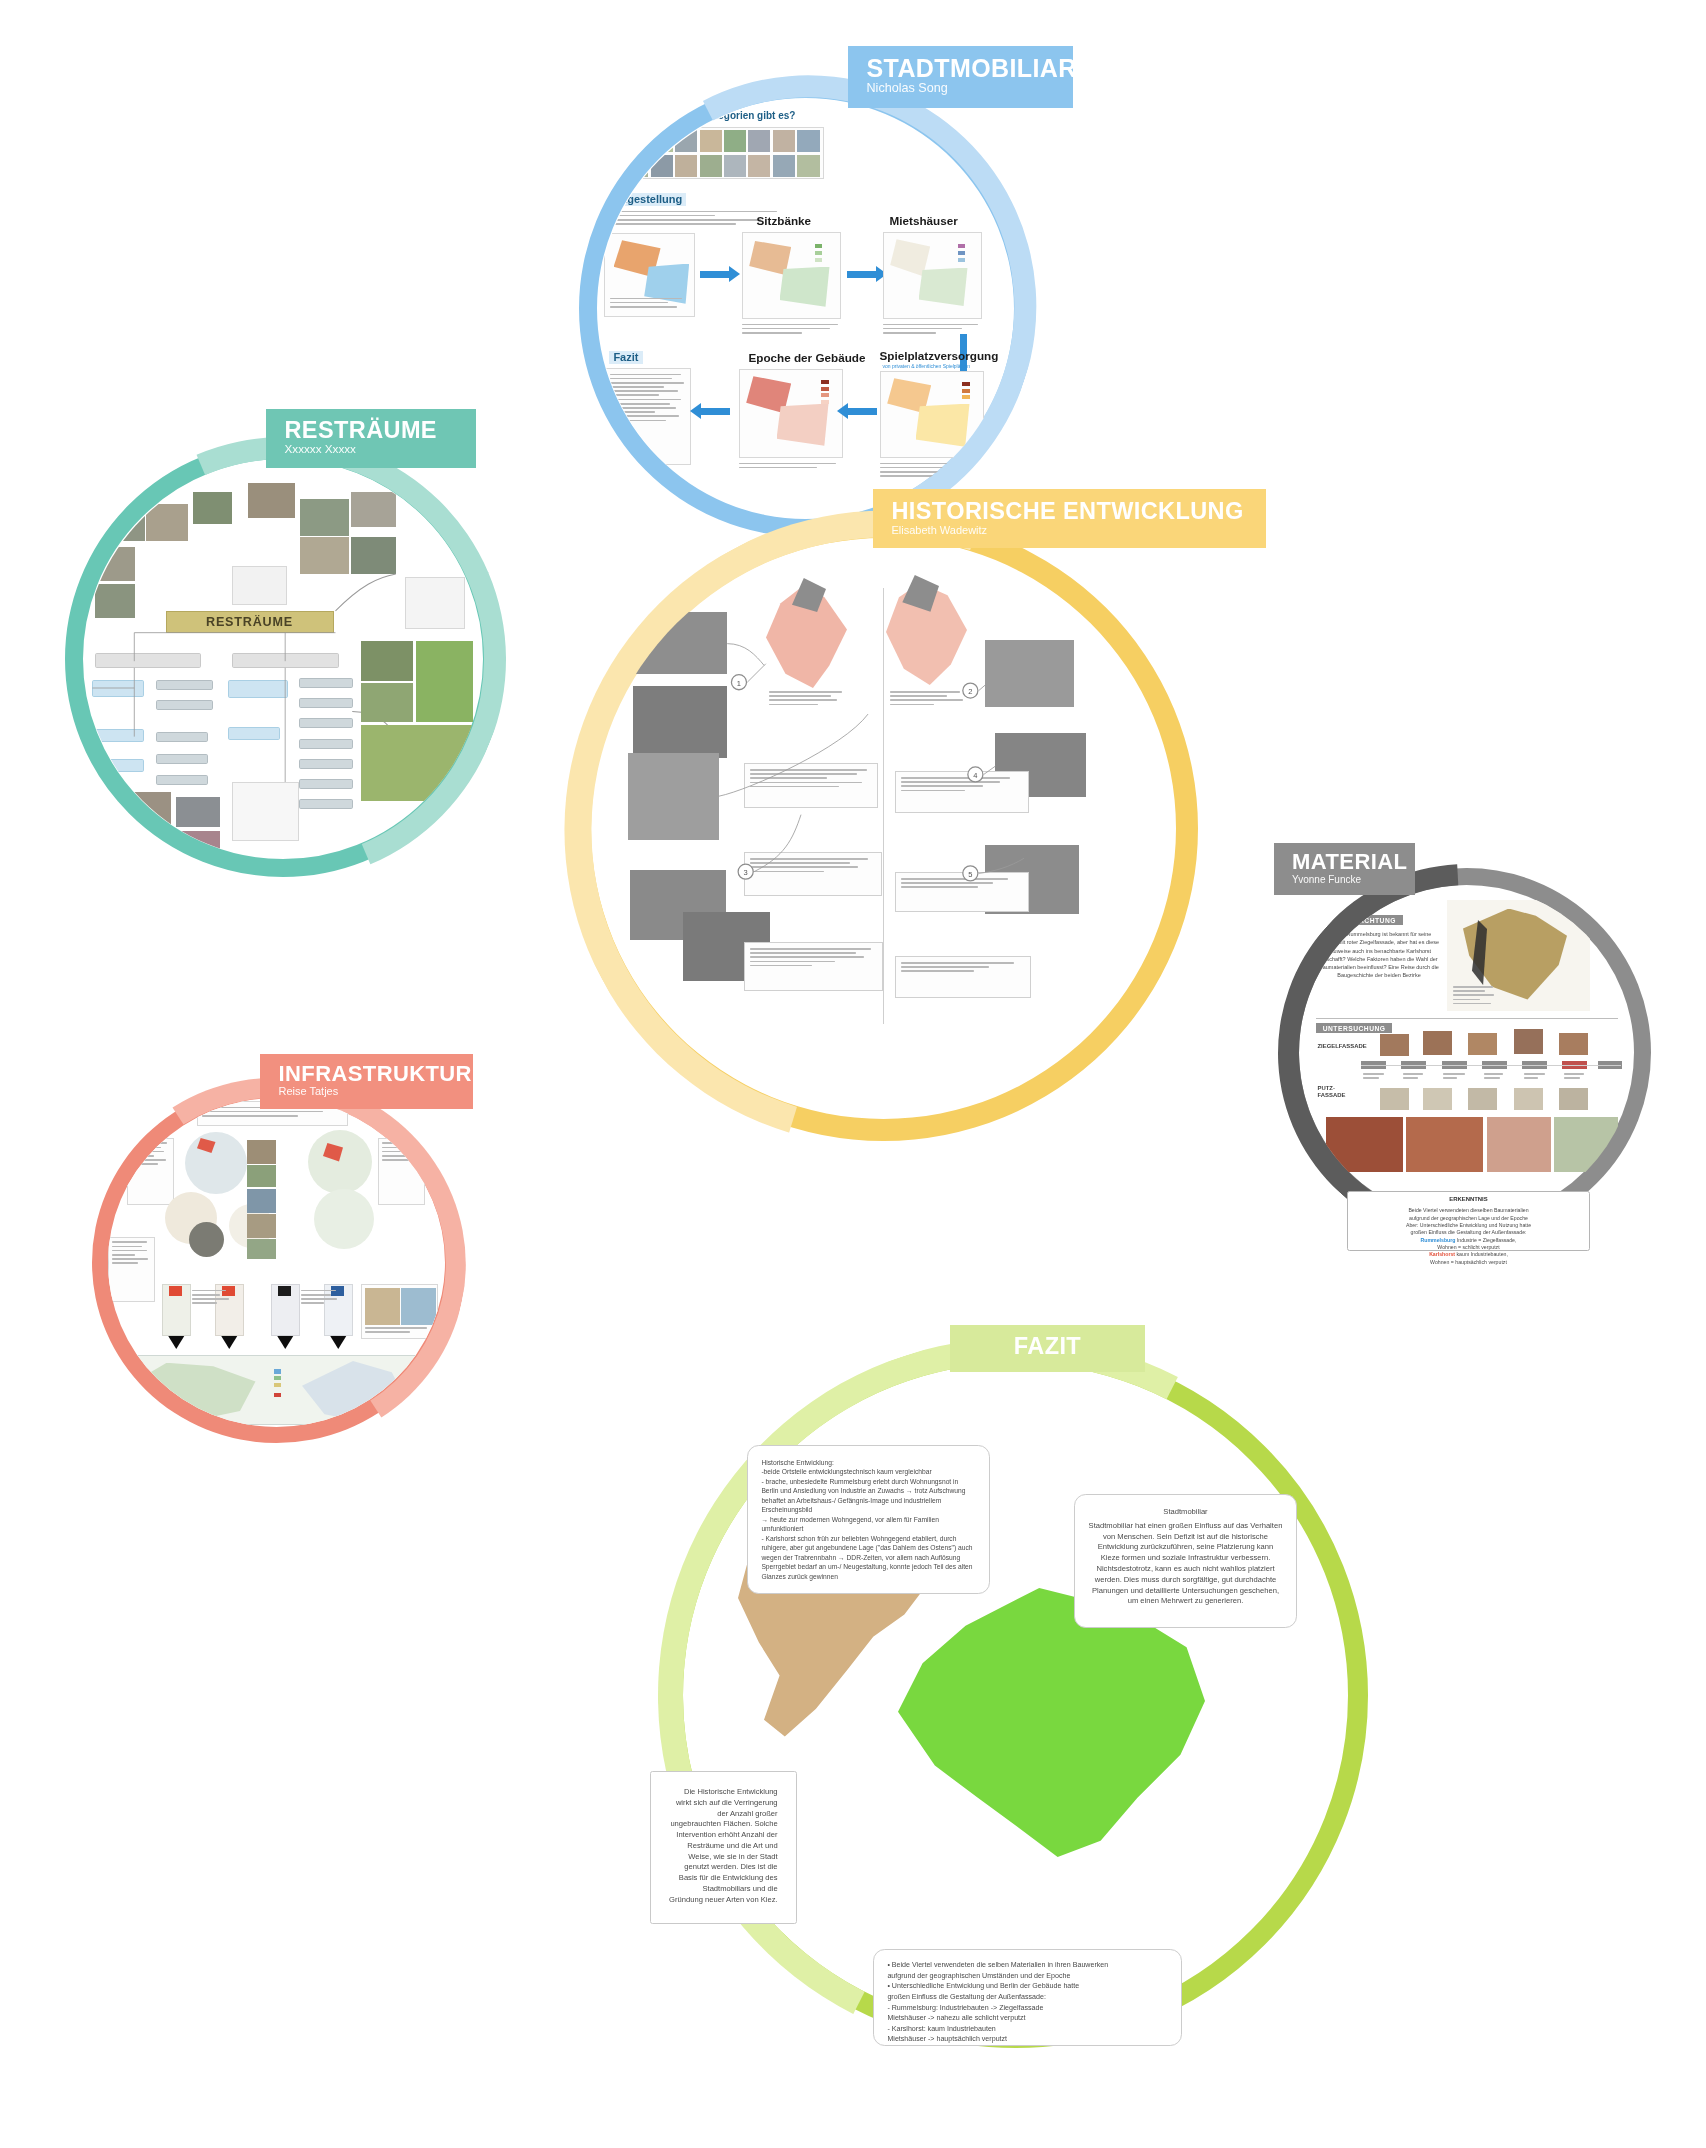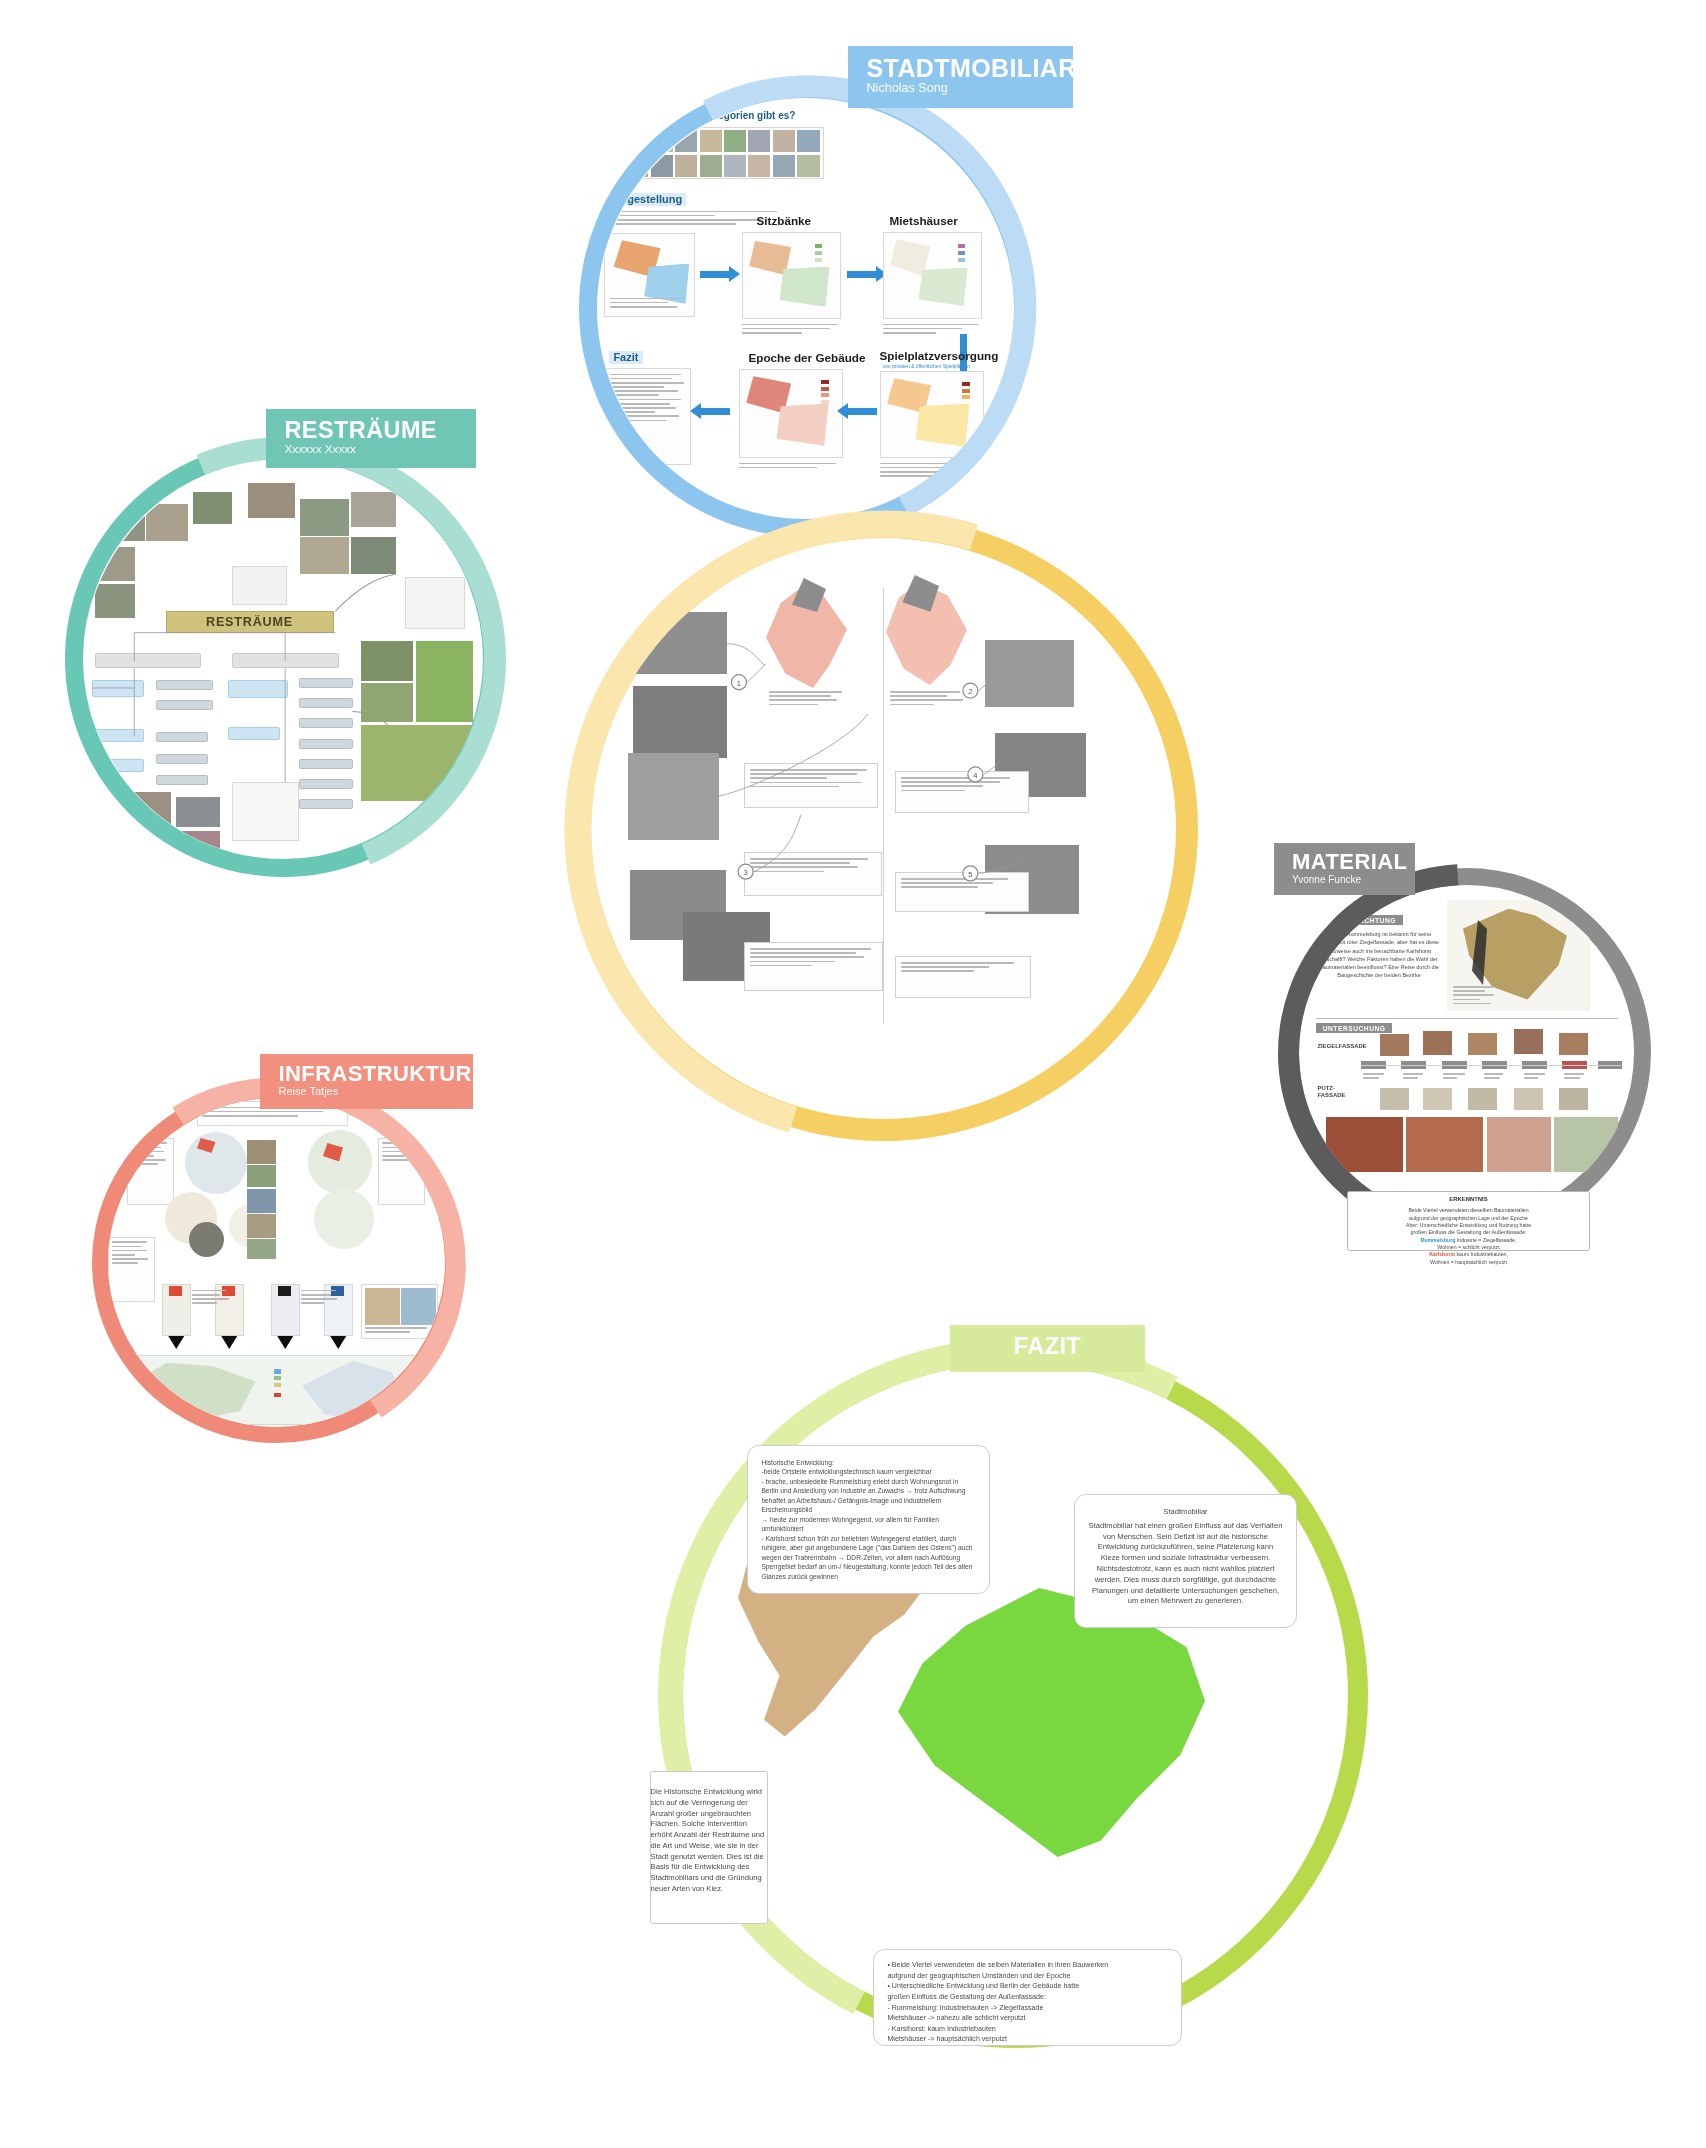--- a/index.html
+++ b/index.html
@@ -470,20 +470,24 @@
       <path d="M186 172 L208 150" stroke="#9a9a9a" fill="none" stroke-width="1"></path>
       <path d="M462 182 L476 170" stroke="#9a9a9a" fill="none" stroke-width="1"></path>
       <path d="M194 398 C230 380 240 360 250 330" stroke="#9a9a9a" fill="none" stroke-width="1"></path>
       <path d="M468 282 L482 272" stroke="#9a9a9a" fill="none" stroke-width="1"></path>
       <path d="M462 400 C480 398 500 392 516 382" stroke="#9a9a9a" fill="none" stroke-width="1"></path>
       <path d="M162 126 C184 126 196 140 206 152" stroke="#9a9a9a" fill="none" stroke-width="1"></path>
       <path d="M152 308 C190 300 300 250 330 210" stroke="#9a9a9a" fill="none" stroke-width="1"></path>
     </svg>
   </div>
 
+  <div class="banner" style="left:304px; top:-27px; width:393px; height:59px;">
+    <div class="ttl" style="font-size:23.5px;">HISTORISCHE   ENTWICKLUNG</div>
+    <div class="auth" style="font-size:11px;">Elisabeth Wadewitz</div>
+  </div>
 </div>
 
 <div class="module m-infra" style="left:92px; top:1082px; width:369px; height:361px;">
 
   <div class="ring" style="left:0; top:0; width:369px; height:361px; border-width:16px;"></div>
   <div class="swoosh" style="left:-4.2px; top:-4.2px; width:378px; height:369px; border-width:20px;
               border-top-color:#f6b2a4; border-right-color:#f6b2a4; transform:rotate(12deg);"></div>
 
   <div class="content" style="left:16px; top:16px; width:337px; height:329px;">
 
@@ -745,22 +749,22 @@
 - brache, unbesiedelte Rummelsburg erlebt durch Wohnungsnot in Berlin und Ansiedlung von Industrie an Zuwachs → trotz Aufschwung behaftet an Arbeitshaus-/ Gefängnis-Image und industriellem Erscheinungsbild
 → heute zur modernen Wohngegend, vor allem für Familien umfunktioniert
 - Karlshorst schon früh zur beliebten Wohngegend etabliert, durch ruhigere, aber gut angebundene Lage ("das Dahlem des Ostens") auch wegen der Trabrennbahn → DDR-Zeiten, vor allem nach Auflösung Sperrgebiet bedarf an um-/ Neugestaltung, konnte jedoch Teil des alten Glanzes zurück gewinnen</span>
   </div>
 
   <div class="callout" style="left:411px; top:151px; width:223px; height:134px; font-size:7.6px; text-align:center; padding:11.7px 13.4px;">
     <span class="c-h">Stadtmobiliar</span>
     <span>Stadtmobiliar hat einen großen Einfluss auf das Verhalten von Menschen. Sein Defizit ist auf die historische Entwicklung zurückzuführen, seine Platzierung kann Kieze formen und soziale Infrastruktur verbessern. Nichtsdestotrotz, kann es auch nicht wahllos platziert werden. Dies muss durch sorgfältige, gut durchdachte Planungen und detaillierte Untersuchungen geschehen, um einen Mehrwert zu generieren.</span>
   </div>
 
-  <div class="callout sharp" style="left:-13.4px; top:428px; width:118px; height:153px; font-size:7.6px; text-align:left;
-              padding:15px 0; border-color:#c9c9c9;">
+  <div class="callout sharp" style="left:-13.4px; top:428px; width:147px; height:153px; font-size:7.6px; text-align:right;
+              padding:15px 18px; border-color:#c9c9c9;">
     <span>Die Historische Entwicklung wirkt sich auf die Verringerung der Anzahl großer ungebrauchten Flächen. Solche Intervention erhöht Anzahl der Resträume und die Art und Weise, wie sie in der Stadt genutzt werden. Dies ist die Basis für die Entwicklung des Stadtmobiliars und die Gründung neuer Arten von Kiez.</span>
   </div>
 
   <div class="callout" style="left:210px; top:606px; width:309px; height:97px; font-size:7.1px; padding:10px 13.4px; line-height:1.5;">
     <span style="display:block;">• Beide Viertel verwendeten die selben Materialien in ihren Bauwerken</span>
     <span style="display:block;">aufgrund der geographischen Umständen und der Epoche</span>
     <span style="display:block;">• Unterschiedliche Entwicklung und Berlin der Gebäude hatte</span>
     <span style="display:block;"> großen Einfluss die Gestaltung der Außenfassade:</span>
     <span style="display:block;"> - Rummelsburg: Industriebauten -&gt; Ziegelfassade</span>
     <span style="display:block;">                    Mietshäuser -&gt; nahezu alle schlicht verputzt</span>

